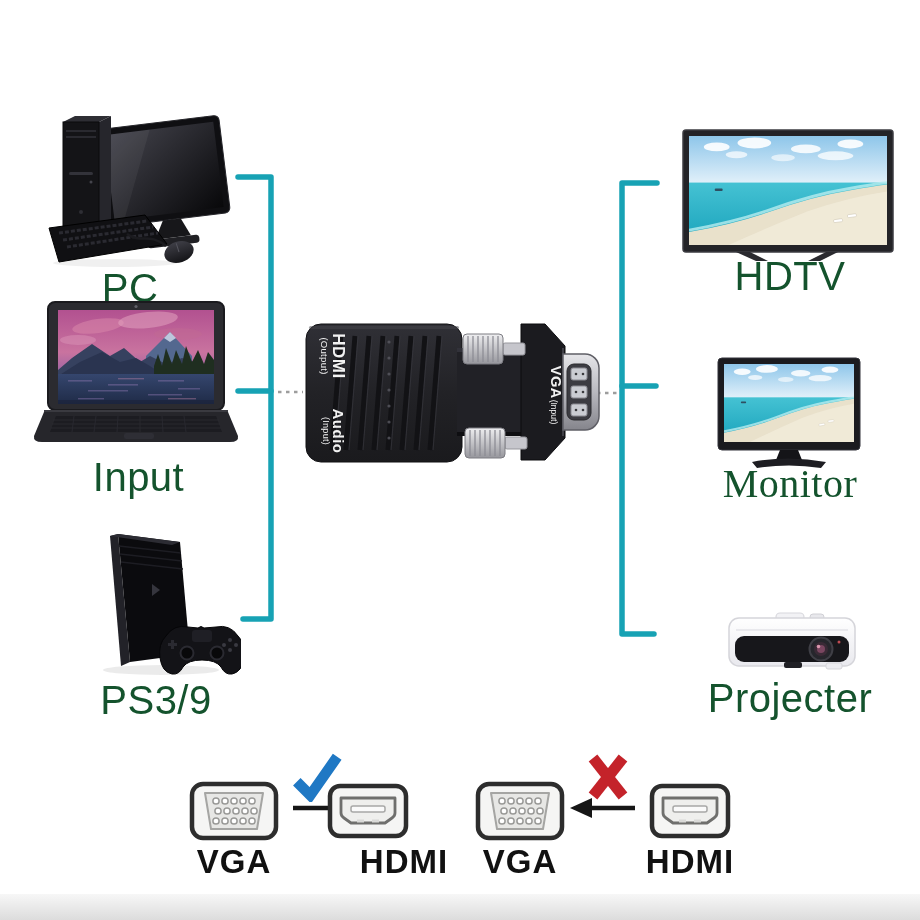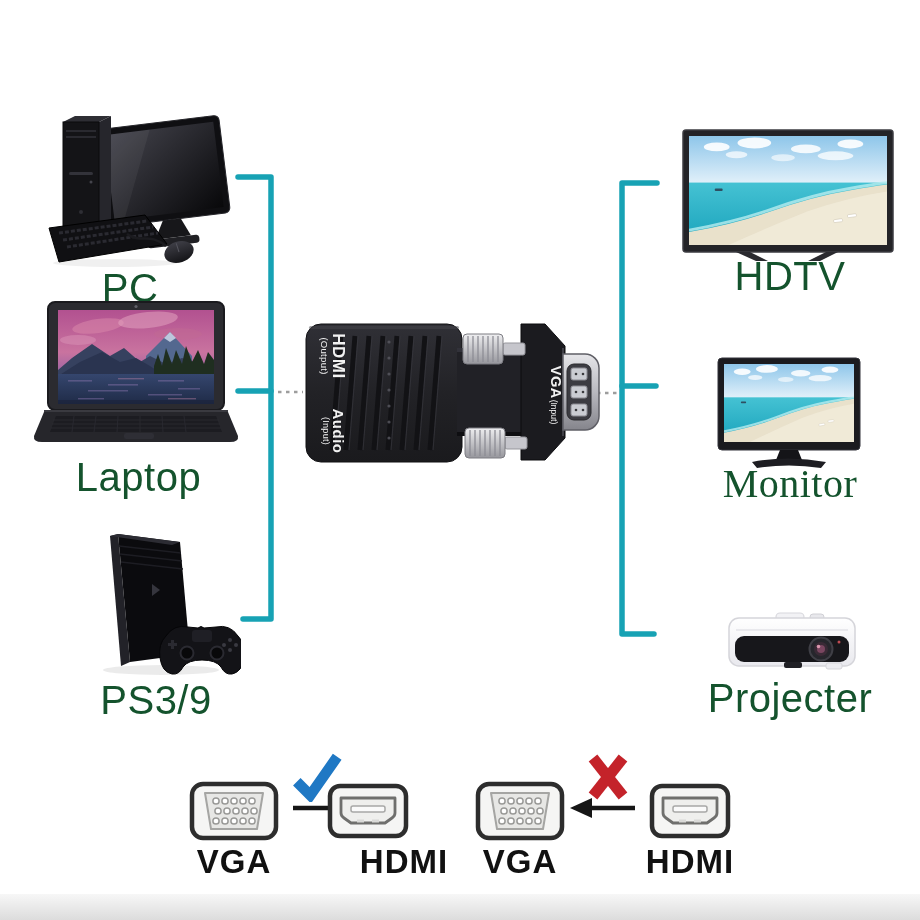--- a/index.html
+++ b/index.html
@@ -196,21 +196,21 @@
           <line x1="21" y1="128" x2="191" y2="128"></line>
         <line x1="44" y1="116" x2="42" y2="132"></line>
           <line x1="66" y1="116" x2="64" y2="132"></line>
           <line x1="88" y1="116" x2="87" y2="132"></line>
         <line x1="110" y1="116" x2="110" y2="132"></line>
           <line x1="132" y1="116" x2="133" y2="132"></line>
           <line x1="154" y1="116" x2="156" y2="132"></line>
       </g>
       <rect x="94" y="133" width="30" height="6" rx="2" fill="#2e2e35"></rect>
     </svg>
-    <div class="dev-label" style="left:6px;top:155px;width:205px;">Laptop</div>
+    <div class="dev-label" style="left:6px;top:155px;width:205px;">Input</div>
   </div>
 
   <div class="abs" style="left:66px;top:520px;width:180px;height:200px;">
     <svg width="175" height="168" viewBox="0 0 175 168">
       <ellipse cx="95" cy="150" rx="58" ry="5" fill="#000000" opacity=".08"></ellipse>
       <polygon points="44,16 52,14 64,142 55,146" fill="#222228"></polygon>
       <polygon points="52,14 114,22 124,134 64,142" fill="#0b0b0e"></polygon>
       <polygon points="44,16 52,14 114,22 106,25" fill="#2c2c33"></polygon>
       <g stroke="#1d1d23" stroke-width="1.5">
         <line x1="53" y1="26" x2="115" y2="33"></line>

